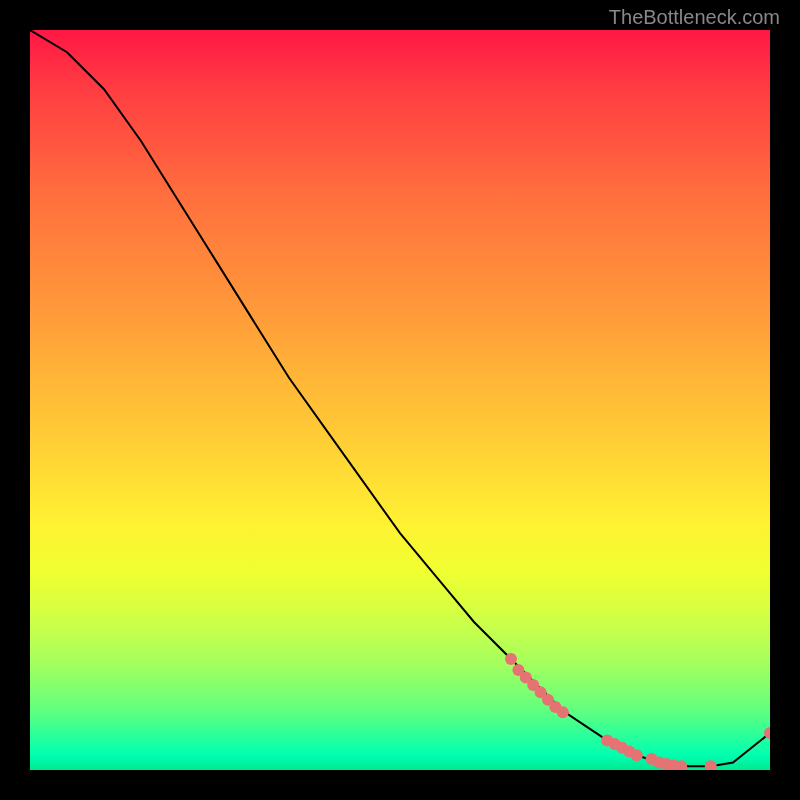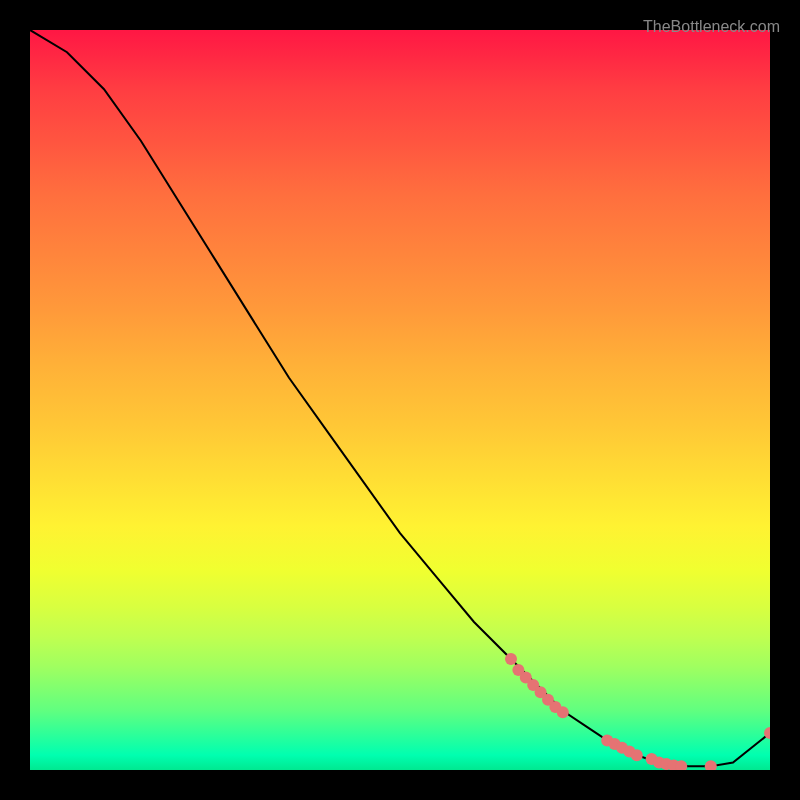--- a/index.html
+++ b/index.html
@@ -9,24 +9,24 @@
     }
     body {
       width: 800px;
       height: 800px;
       background: #000;
       position: relative;
       font-family: Arial, sans-serif;
     }
     .watermark {
       position: absolute;
-      top: 18px;
+      top: 6px;
       right: 20px;
       color: #888;
-      font-size: 16px;
+      font-size: 20px;
       z-index: 10;
     }
     .chart-container {
       position: absolute;
       left: 30px;
       top: 30px;
       width: 740px;
       height: 740px;
     }
     .gradient-bg {

